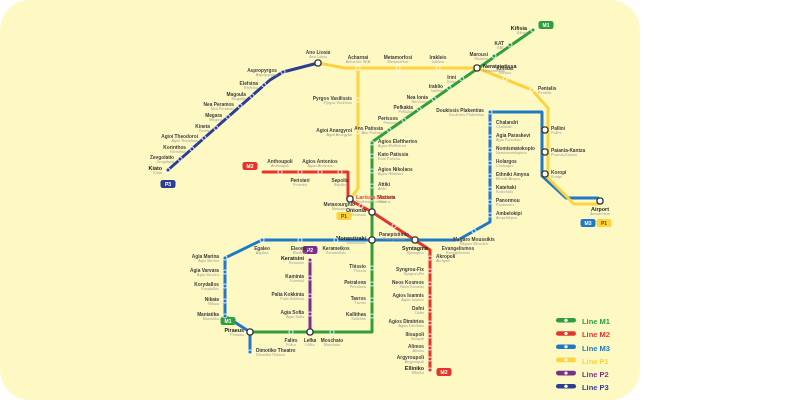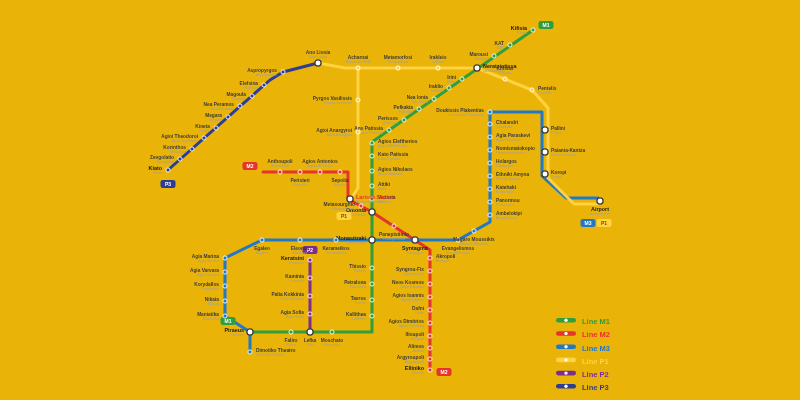--- a/index.html
+++ b/index.html
@@ -1,16 +1,16 @@
 <!DOCTYPE html>
 <html><head>
 <meta charset="utf-8">
 <style>
   html,body{margin:0;padding:0;background:#ffffff;}
-  .page{position:relative;width:800px;height:400px;background:#eab308;overflow:hidden;}
+  .page{position:relative;width:640px;height:400px;background:#fef9c3;overflow:hidden;border-radius:30px;}
   svg{position:absolute;left:0;top:0;width:800px;height:400px;}
   svg text{font-family:"Liberation Sans","DejaVu Sans",sans-serif;}
 </style>
 </head>
 <body>
 
 <div class="page">
   <svg viewBox="0 0 800 400" aria-label="metro map">
       <polyline points="250,332 372,332 372,142 533,30" fill="none" stroke="#2f9e3c" stroke-width="3" stroke-linecap="round" stroke-linejoin="round"></polyline>
       <polyline points="263,172 348,172 348,199 372,212 430,250 430,370" fill="none" stroke="#e5342b" stroke-width="3" stroke-linecap="round" stroke-linejoin="round"></polyline>

